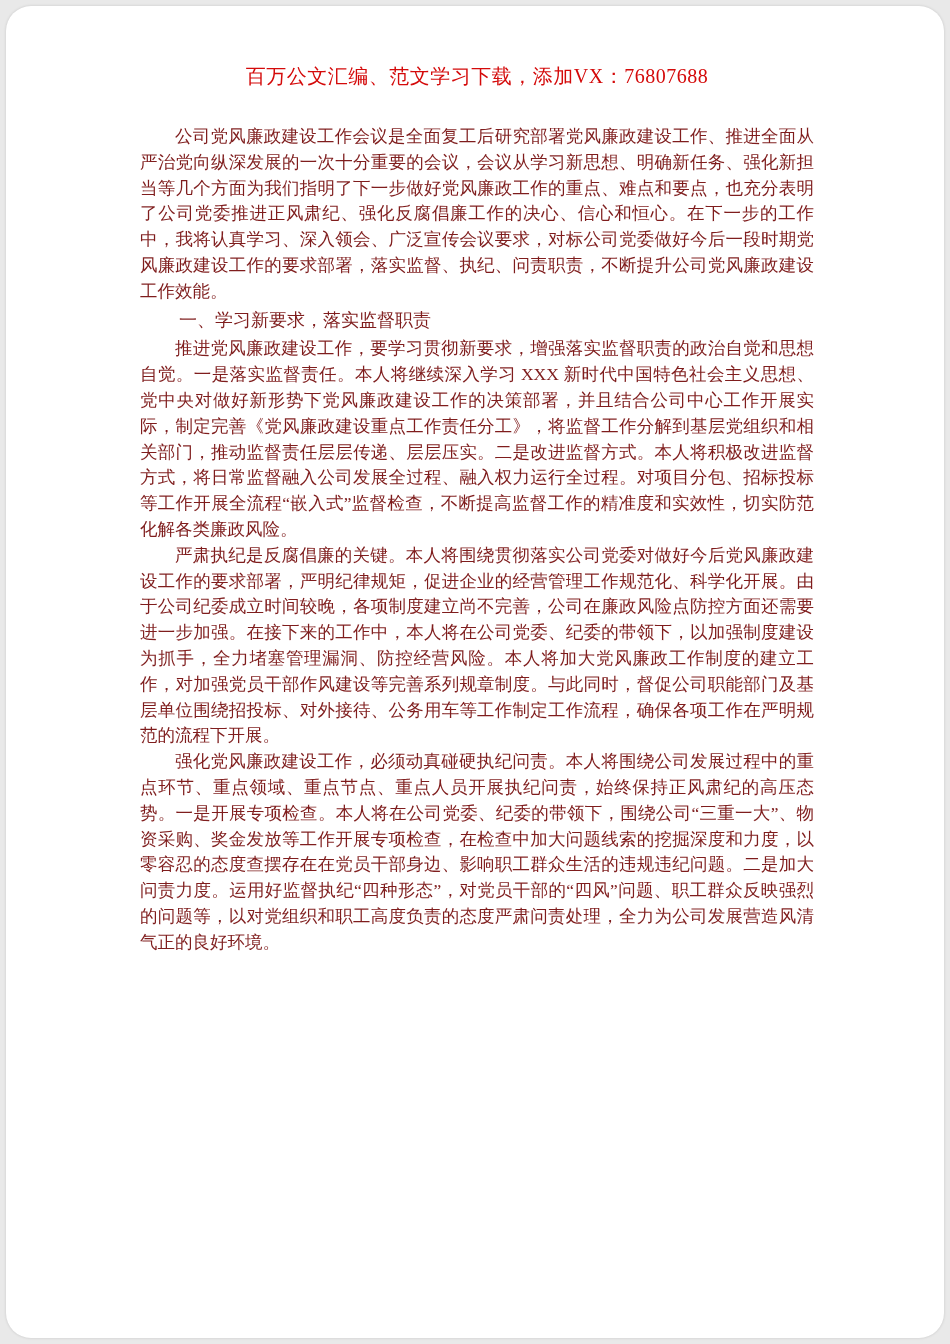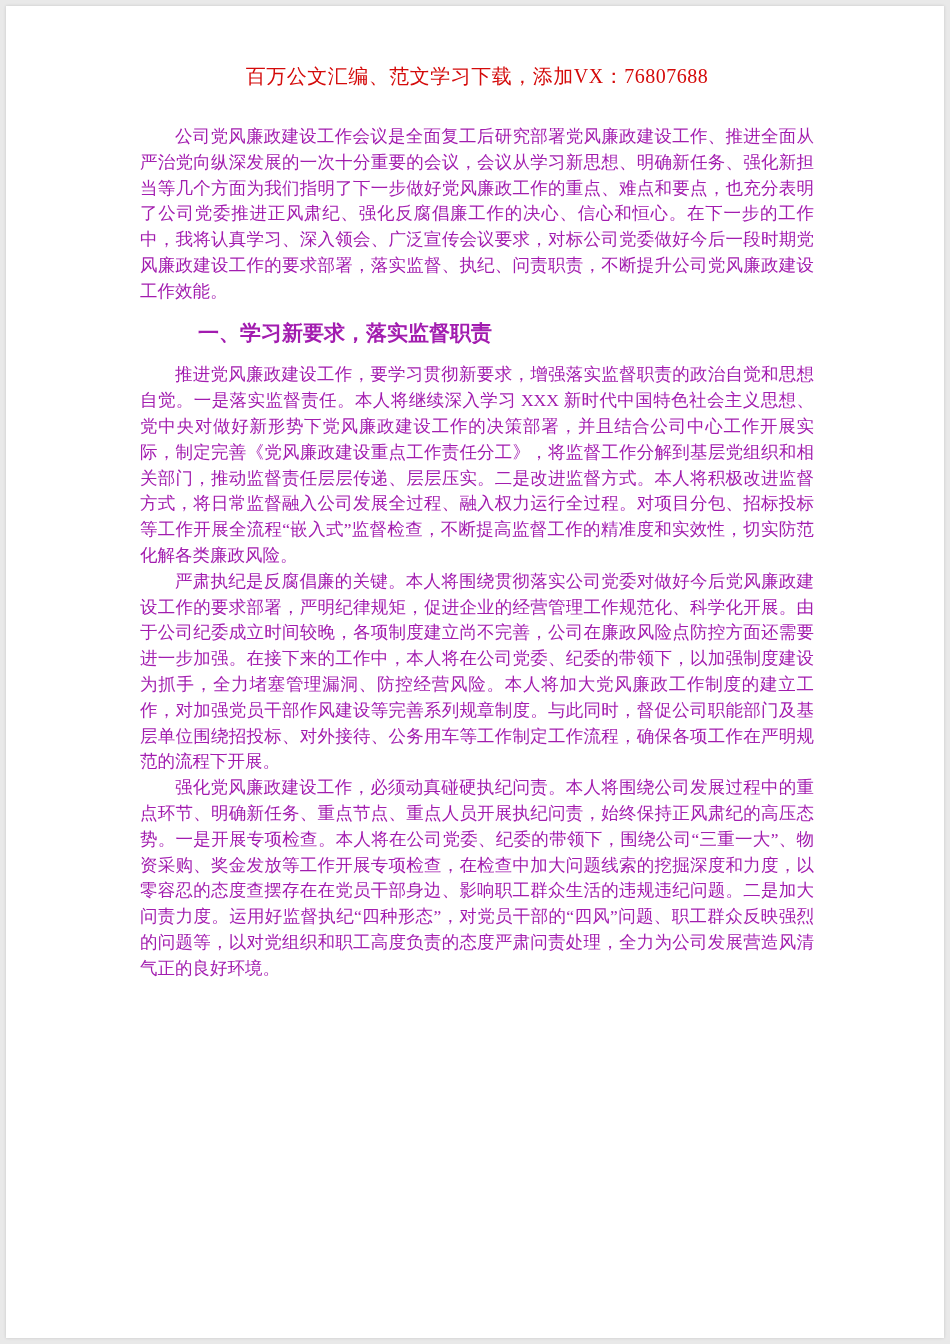--- a/index.html
+++ b/index.html
@@ -16,54 +16,55 @@
     position: relative;
     overflow: hidden;
   }
   .page {
     position: absolute;
     top: 6px; left: 6px; right: 6px; bottom: 6px;
     background: #ffffff;
     box-shadow: 0 0 3px rgba(0,0,0,0.15);
     box-sizing: border-box;
     padding: 56px 130px 0 134px;
+    border-radius: 25px;
   }
   .notice {
     text-align: center;
     font-size: 20px;
     line-height: 28px;
     color: #d40a0a;
     margin: 0 0 34px 0;
     letter-spacing: 0.5px;
   }
   .doc-body {
-    color: #a21caf;
+    color: #7f1d1d;
     font-size: 17.5px;
     line-height: 25.8px;
     text-align: justify;
   }
   .doc-body p.paragraph {
     margin: 0;
     text-indent: 2em;
   }
   .doc-body h2.heading {
-    margin: 16px;
-    font-size: 21px;
+    margin: 3px;
+    font-size: 18px;
     line-height: 25.8px;
-    font-weight: bold;
+    font-weight: normal;
     text-indent: 2em;
   }
 </style>
 </head>
 <body>
 
 <div class="canvas">
   <div class="page">
     <div class="notice" style="color: rgb(212, 10, 10);">百万公文汇编、范文学习下载，添加VX：76807688</div>
     <div class="doc-body">
         <p class="paragraph">公司党风廉政建设工作会议是全面复工后研究部署党风廉政建设工作、推进全面从严治党向纵深发展的一次十分重要的会议，会议从学习新思想、明确新任务、强化新担当等几个方面为我们指明了下一步做好党风廉政工作的重点、难点和要点，也充分表明了公司党委推进正风肃纪、强化反腐倡廉工作的决心、信心和恒心。在下一步的工作中，我将认真学习、深入领会、广泛宣传会议要求，对标公司党委做好今后一段时期党风廉政建设工作的要求部署，落实监督、执纪、问责职责，不断提升公司党风廉政建设工作效能。</p>
         <h2 class="heading">一、学习新要求，落实监督职责</h2>
         <p class="paragraph">推进党风廉政建设工作，要学习贯彻新要求，增强落实监督职责的政治自觉和思想自觉。一是落实监督责任。本人将继续深入学习 XXX 新时代中国特色社会主义思想、党中央对做好新形势下党风廉政建设工作的决策部署，并且结合公司中心工作开展实际，制定完善《党风廉政建设重点工作责任分工》，将监督工作分解到基层党组织和相关部门，推动监督责任层层传递、层层压实。二是改进监督方式。本人将积极改进监督方式，将日常监督融入公司发展全过程、融入权力运行全过程。对项目分包、招标投标等工作开展全流程“嵌入式”监督检查，不断提高监督工作的精准度和实效性，切实防范化解各类廉政风险。</p>
         <p class="paragraph">严肃执纪是反腐倡廉的关键。本人将围绕贯彻落实公司党委对做好今后党风廉政建设工作的要求部署，严明纪律规矩，促进企业的经营管理工作规范化、科学化开展。由于公司纪委成立时间较晚，各项制度建立尚不完善，公司在廉政风险点防控方面还需要进一步加强。在接下来的工作中，本人将在公司党委、纪委的带领下，以加强制度建设为抓手，全力堵塞管理漏洞、防控经营风险。本人将加大党风廉政工作制度的建立工作，对加强党员干部作风建设等完善系列规章制度。与此同时，督促公司职能部门及基层单位围绕招投标、对外接待、公务用车等工作制定工作流程，确保各项工作在严明规范的流程下开展。</p>
-        <p class="paragraph">强化党风廉政建设工作，必须动真碰硬执纪问责。本人将围绕公司发展过程中的重点环节、明确新任务、重点节点、重点人员开展执纪问责，始终保持正风肃纪的高压态势。一是开展专项检查。本人将在公司党委、纪委的带领下，围绕公司“三重一大”、物资采购、奖金发放等工作开展专项检查，在检查中加大问题线索的挖掘深度和力度，以零容忍的态度查摆存在在党员干部身边、影响职工群众生活的违规违纪问题。二是加大问责力度。运用好监督执纪“四种形态”，对党员干部的“四风”问题、职工群众反映强烈的问题等，以对党组织和职工高度负责的态度严肃问责处理，全力为公司发展营造风清气正的良好环境。</p>
+        <p class="paragraph">强化党风廉政建设工作，必须动真碰硬执纪问责。本人将围绕公司发展过程中的重点环节、重点领域、重点节点、重点人员开展执纪问责，始终保持正风肃纪的高压态势。一是开展专项检查。本人将在公司党委、纪委的带领下，围绕公司“三重一大”、物资采购、奖金发放等工作开展专项检查，在检查中加大问题线索的挖掘深度和力度，以零容忍的态度查摆存在在党员干部身边、影响职工群众生活的违规违纪问题。二是加大问责力度。运用好监督执纪“四种形态”，对党员干部的“四风”问题、职工群众反映强烈的问题等，以对党组织和职工高度负责的态度严肃问责处理，全力为公司发展营造风清气正的良好环境。</p>
       </div>
   </div>
 </div>
 
 </body></html>

